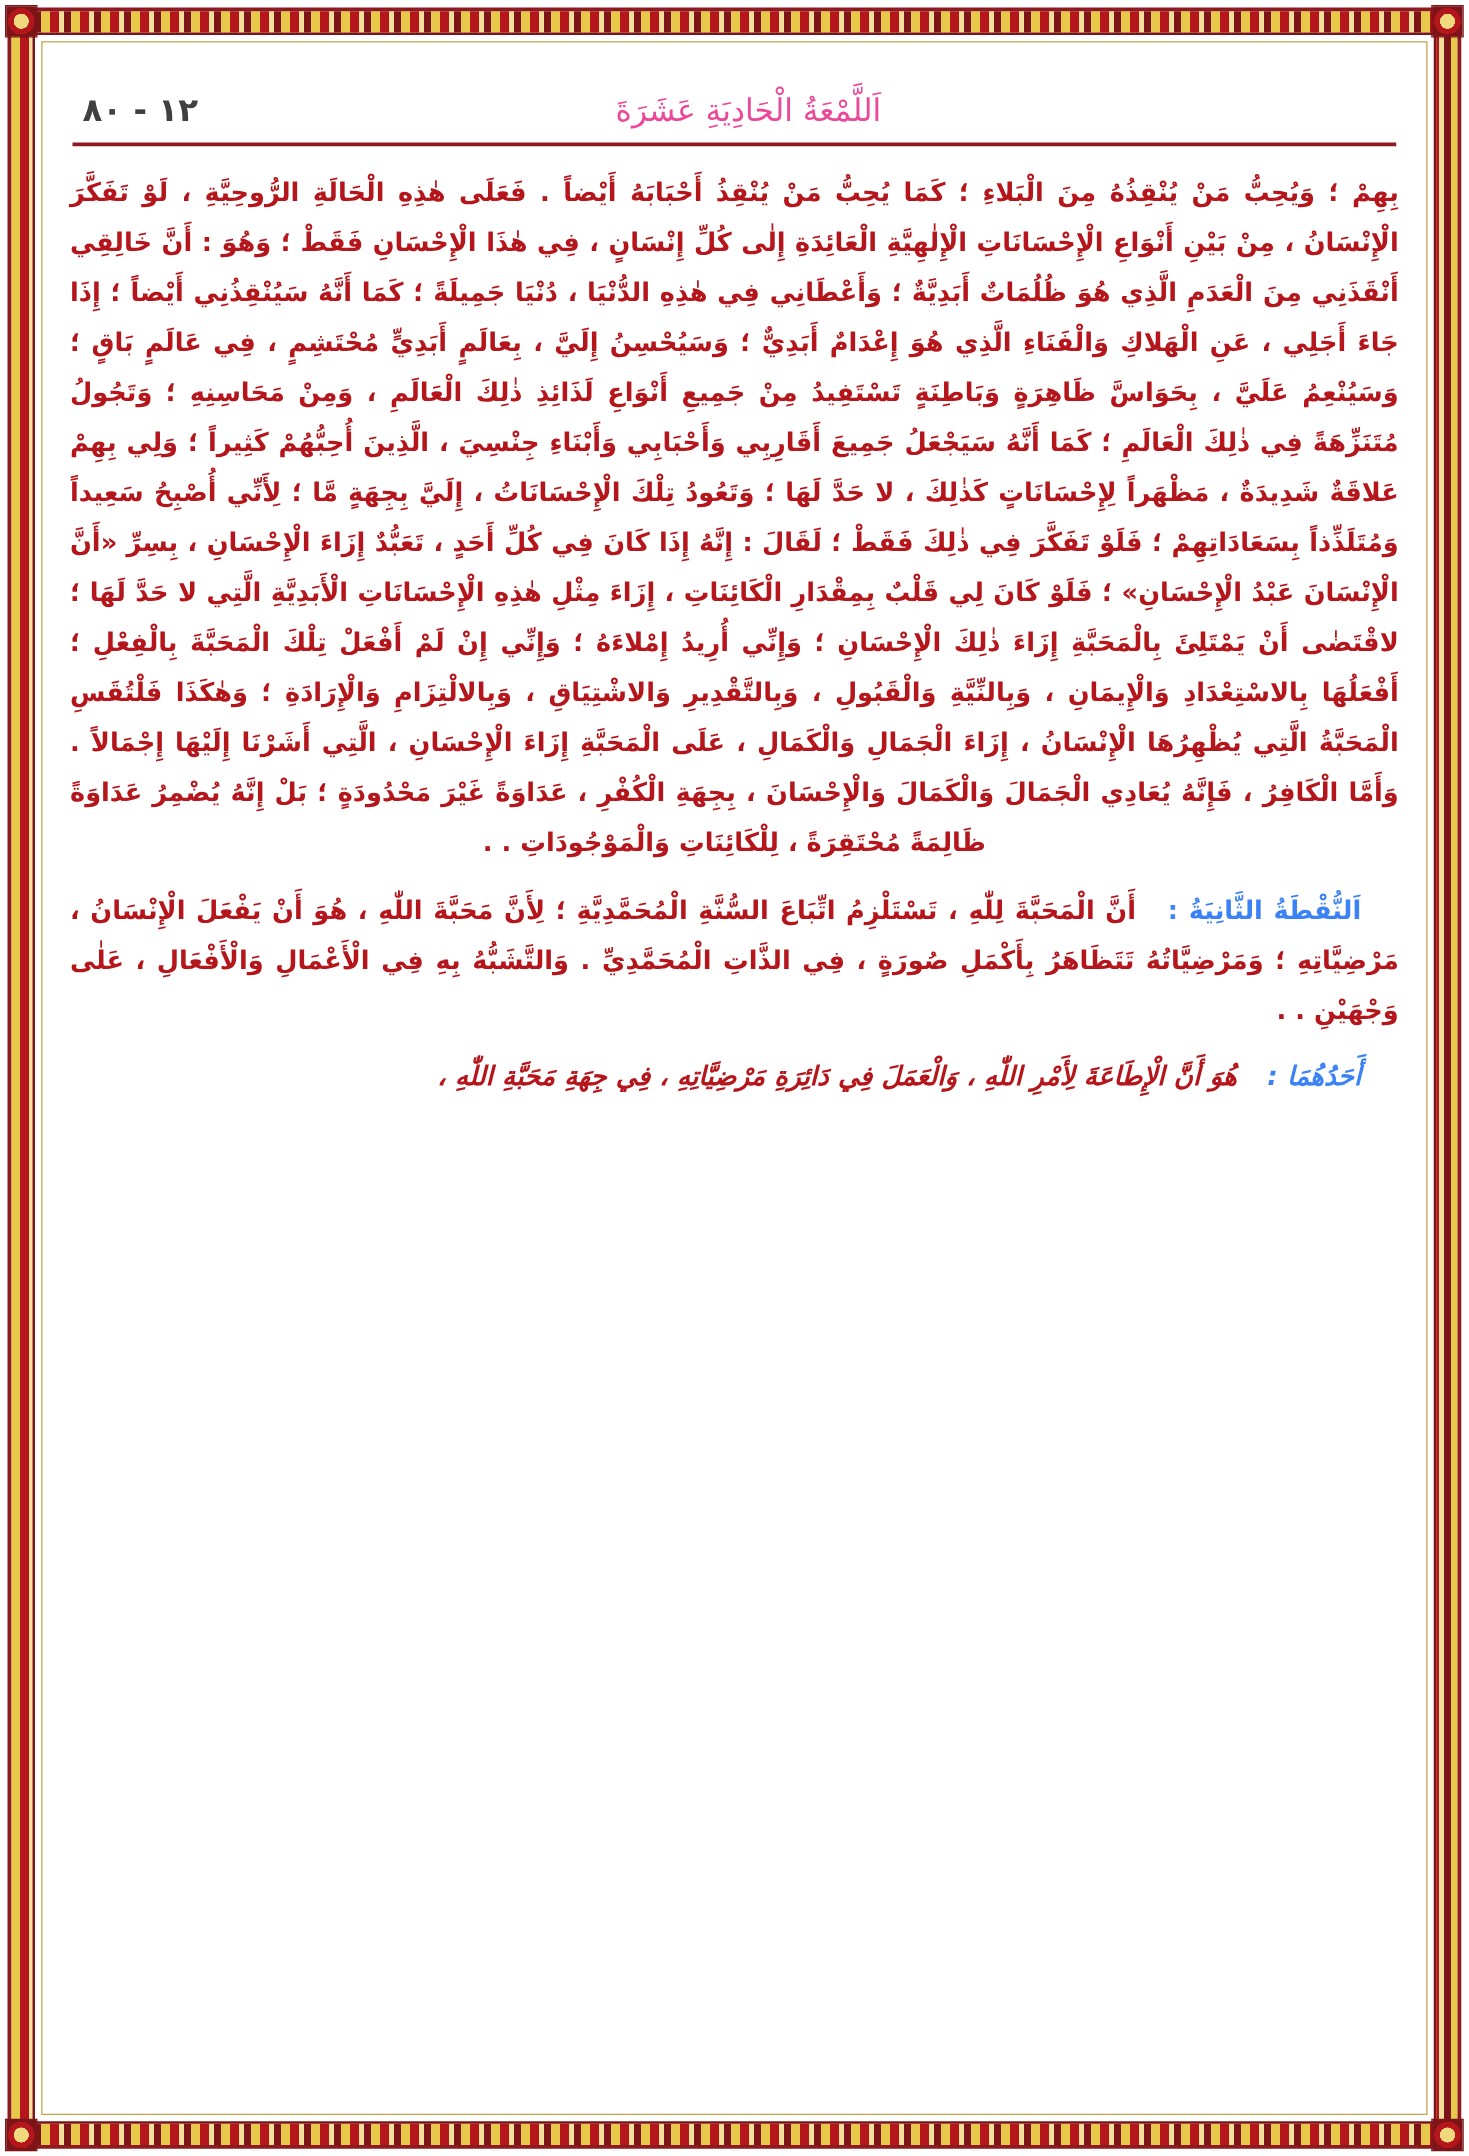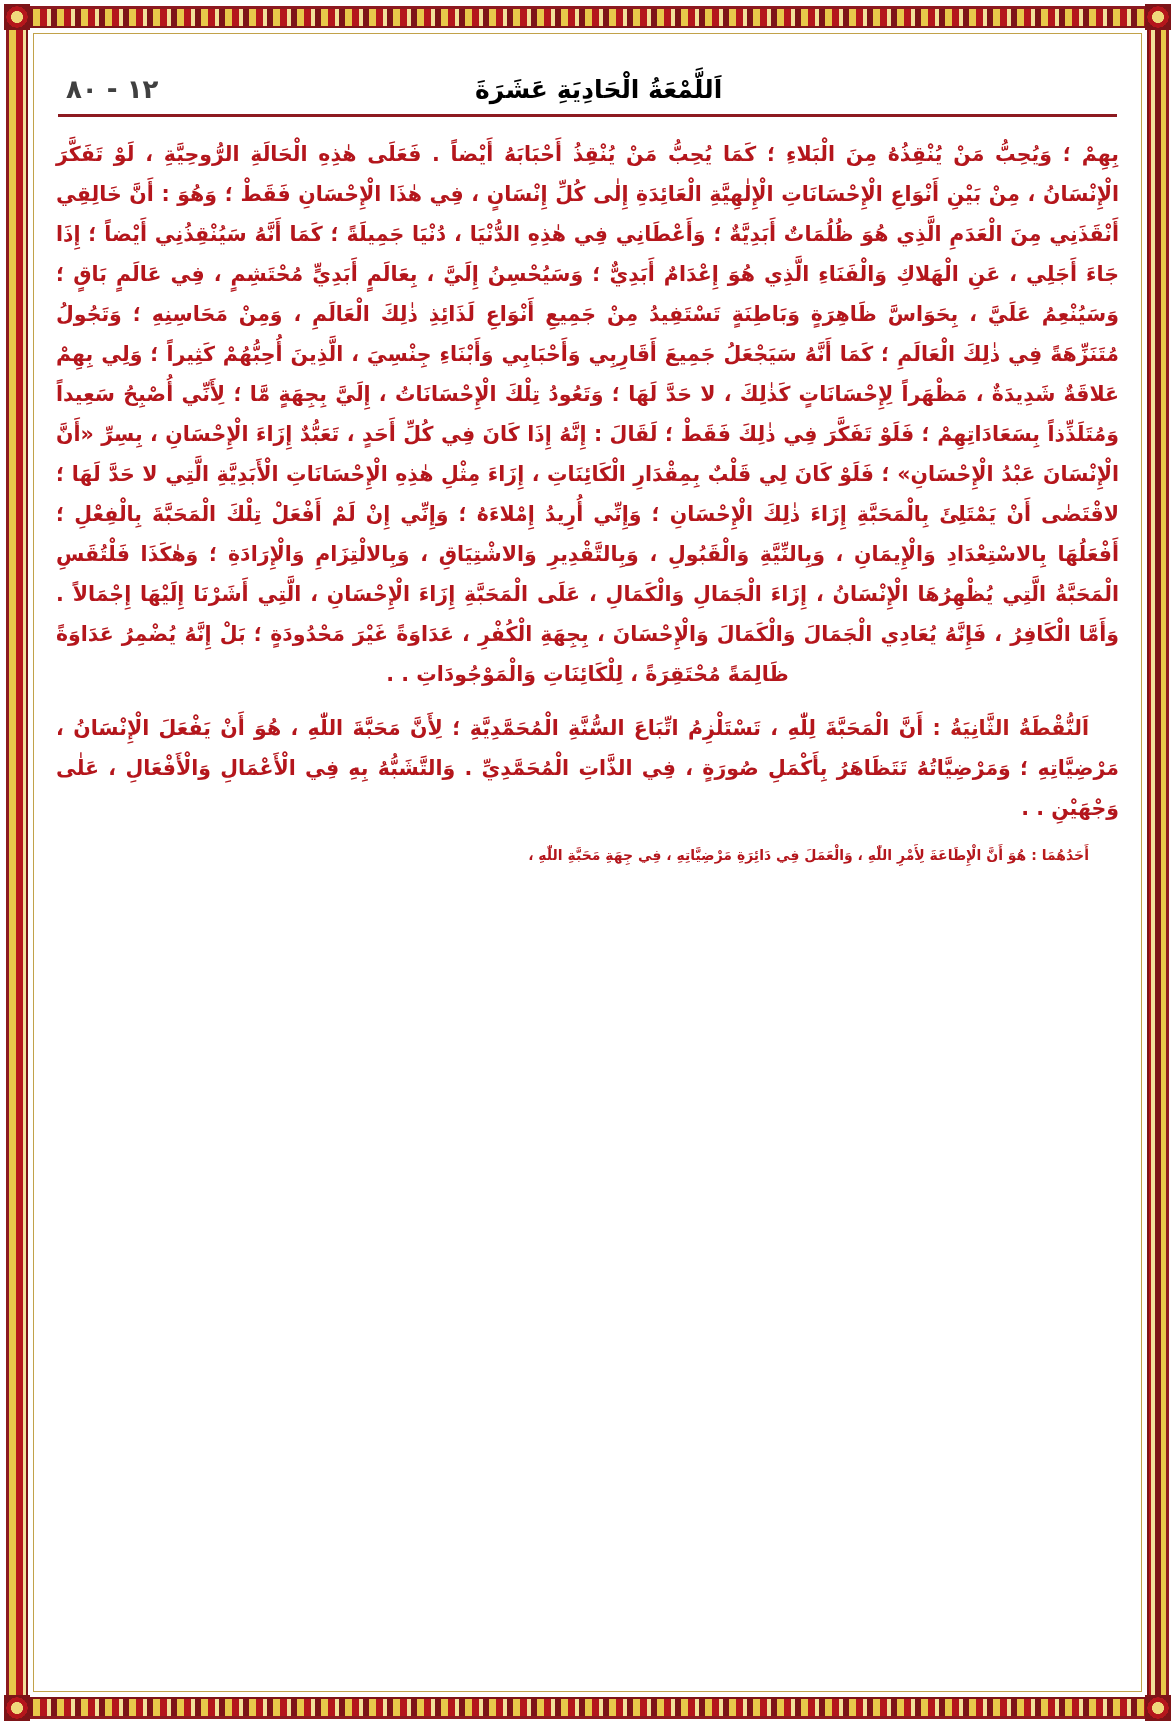--- a/index.html
+++ b/index.html
@@ -82,23 +82,23 @@
 
   .header {
     display: flex;
     flex-direction: row;
     align-items: baseline;
     justify-content: space-between;
     padding: 18px 10px 0 10px;
     direction: rtl;
   }
   .header .chapter-title {
-    color: #000000;
+    color: #ec4899;
     font-size: 25px;
-    font-weight: bold;
+    font-weight: normal;
     letter-spacing: 0.5px;
     flex: 1;
     text-align: center;
     padding-right: 70px;
   }
   .header .page-number {
     color: #404040;
     font-size: 26px;
     font-weight: bold;
     white-space: nowrap;
@@ -123,29 +123,31 @@
   }
   .para {
     margin: 0 0 4px 0;
     text-align: justify;
     text-align-last: justify;
   }
   .para.last-center {
     text-align-last: center;
   }
   .para.small {
-    font-size: 14px;
+    font-size: 21px;
     line-height: 1.9;
+    font-style: italic;
   }
   .para.indent-para {
     margin-top: 14px;
     text-indent: 30px;
   }
   .lead-label {
-    color: #b91c1c;
+    color: #3b82f6;
+    margin-left: 17px;
   }
   .para.tail-ragged {
     text-align-last: right;
   }
 </style>
 </head>
 <body>
 
 <div class="page">
 

